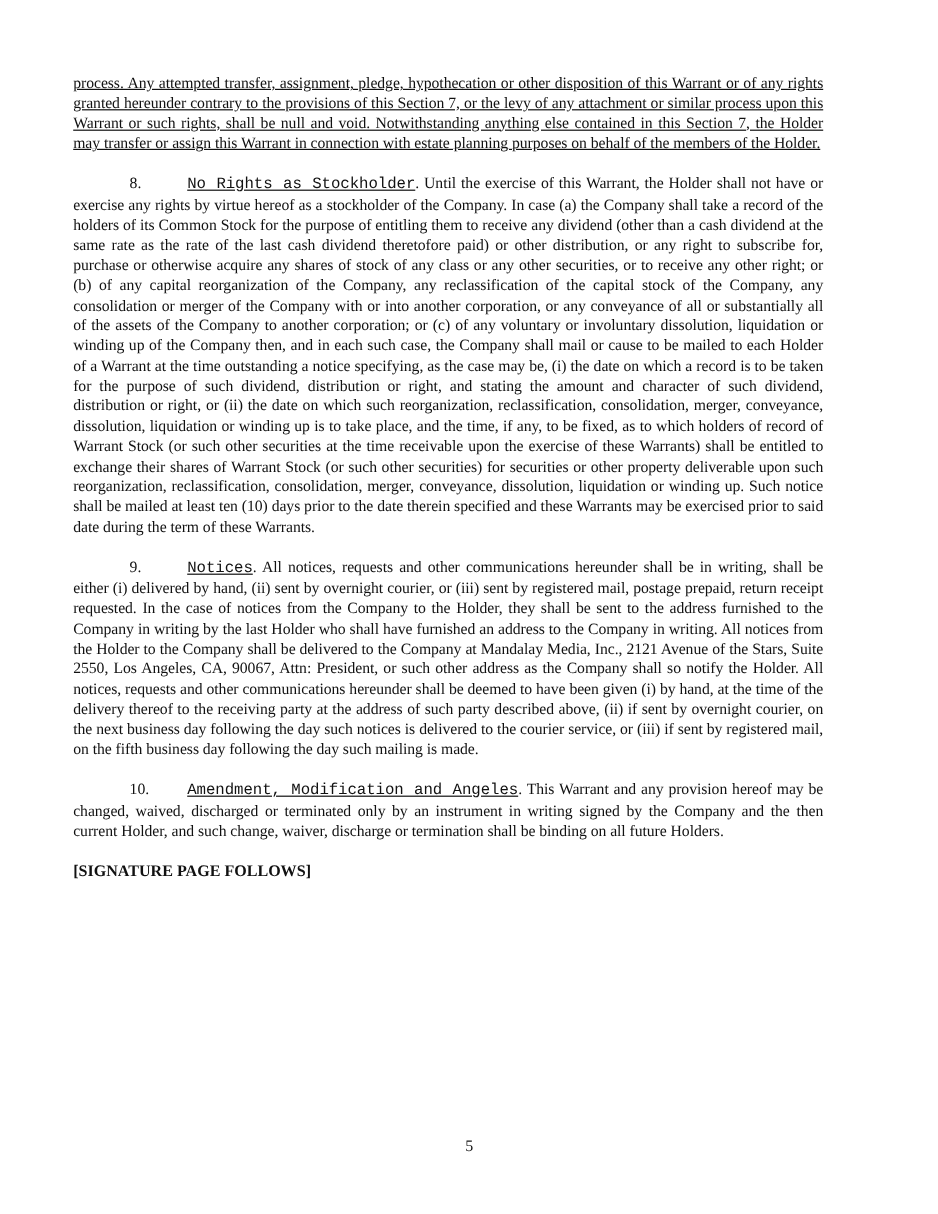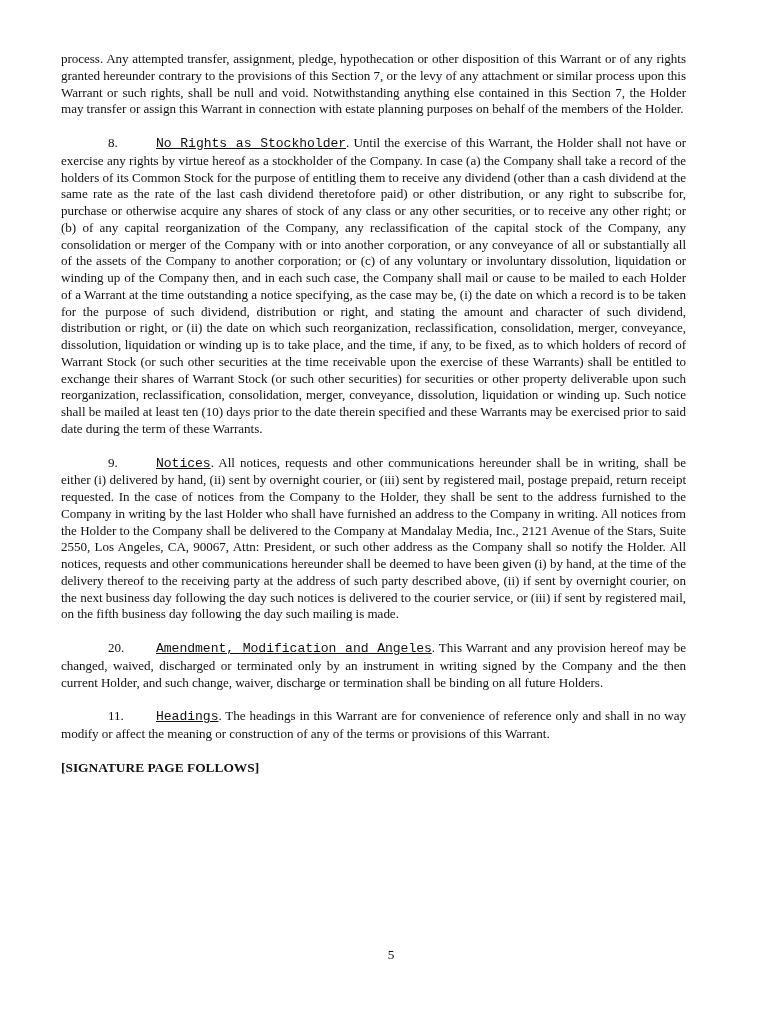--- a/index.html
+++ b/index.html
@@ -24,21 +24,21 @@
     .para {
       font-size: 13.1px;
       line-height: 16.75px;
       text-align: justify;
       margin: 0;
       letter-spacing: -0.05px;
     }
     .para + .para {
       margin-top: 17px;
     }
-    .para.first { margin-top: 0; }
+    .para.first { margin-top: 10px; text-decoration: underline; }
     .num {
       display: inline-block;
       width: 48px;
       padding-left: 47px;
     }
     .heading {
       text-decoration: underline;
       text-underline-offset: 1px;
       font-family: Liberation Mono, monospace;
     }
@@ -63,21 +63,20 @@
 <body>
 
 <div class="page">
 
   <p class="para first">process.  Any attempted transfer, assignment, pledge, hypothecation or other disposition of this Warrant or of any rights granted hereunder contrary to the provisions of this Section 7, or the levy of any attachment or similar process upon this Warrant or such rights, shall be null and void.  Notwithstanding anything else contained in this Section 7, the Holder may transfer or assign this Warrant in connection with estate planning purposes on behalf of the members of the Holder.</p>
 
   <p class="para"><span class="num">8.</span><span class="heading">No Rights as Stockholder</span><span>.  Until the exercise of this Warrant, the Holder shall not have or exercise any rights by virtue hereof as a stockholder of the Company.  In case (a) the Company shall take a record of the holders of its Common Stock for the purpose of entitling them to receive any dividend (other than a cash dividend at the same rate as the rate of the last cash dividend theretofore paid) or other distribution, or any right to subscribe for, purchase or otherwise acquire any shares of stock of any class or any other securities, or to receive any other right; or (b) of any capital reorganization of the Company, any reclassification of the capital stock of the Company, any consolidation or merger of the Company with or into another corporation, or any conveyance of all or substantially all of the assets of the Company to another corporation; or (c) of any voluntary or involuntary dissolution, liquidation or winding up of the Company then, and in each such case, the Company shall mail or cause to be mailed to each Holder of a Warrant at the time outstanding a notice specifying, as the case may be, (i) the date on which a record is to be taken for the purpose of such dividend, distribution or right, and stating the amount and character of such dividend, distribution or right, or (ii) the date on which such reorganization, reclassification, consolidation, merger, conveyance, dissolution, liquidation or winding up is to take place, and the time, if any, to be fixed, as to which holders of record of Warrant Stock (or such other securities at the time receivable upon the exercise of these Warrants) shall be entitled to exchange their shares of Warrant Stock (or such other securities) for securities or other property deliverable upon such reorganization, reclassification, consolidation, merger, conveyance, dissolution, liquidation or winding up. Such notice shall be mailed at least ten (10) days prior to the date therein specified and these Warrants may be exercised prior to said date during the term of these Warrants.</span></p>
 
   <p class="para"><span class="num">9.</span><span class="heading">Notices</span><span>.  All notices, requests and other communications hereunder shall be in writing, shall be either (i) delivered by hand, (ii) sent by overnight courier, or (iii) sent by registered mail, postage prepaid, return receipt requested.  In the case of notices from the Company to the Holder, they shall be sent to the address furnished to the Company in writing by the last Holder who shall have furnished an address to the Company in writing.  All notices from the Holder to the Company shall be delivered to the Company at Mandalay Media, Inc., 2121 Avenue of the Stars, Suite 2550, Los Angeles, CA, 90067, Attn: President, or such other address as the Company shall so notify the Holder.  All notices, requests and other communications hereunder shall be deemed to have been given (i) by hand, at the time of the delivery thereof to the receiving party at the address of such party described above, (ii) if sent by overnight courier, on the next business day following the day such notices is delivered to the courier service, or (iii) if sent by registered mail, on the fifth business day following the day such mailing is made.</span></p>
 
-  <p class="para"><span class="num">20.</span><span class="heading">Amendment, Modification and Angeles</span><span>.  This Warrant and any provision hereof may be changed, waived, discharged or terminated only by an instrument in writing signed by the Company and the then current Holder, and such change, waiver, discharge or termination shall be binding on all future Holders.</span></p>
+  <p class="para"><span class="num">10.</span><span class="heading">Amendment, Modification and Angeles</span><span>.  This Warrant and any provision hereof may be changed, waived, discharged or terminated only by an instrument in writing signed by the Company and the then current Holder, and such change, waiver, discharge or termination shall be binding on all future Holders.</span></p>
 
-  <p class="para"><span class="num">11.</span><span class="heading">Headings</span><span>.  The headings in this Warrant are for convenience of reference only and shall in no way modify or affect the meaning or construction of any of the terms or provisions of this Warrant.</span></p>
 
 
   <div class="sig">[SIGNATURE PAGE FOLLOWS]</div>
 </div>
 
 <div class="page-number">5</div>
 
 </body></html>

